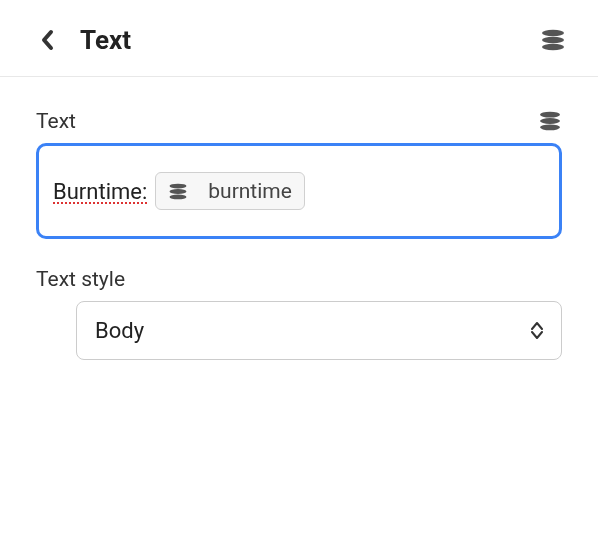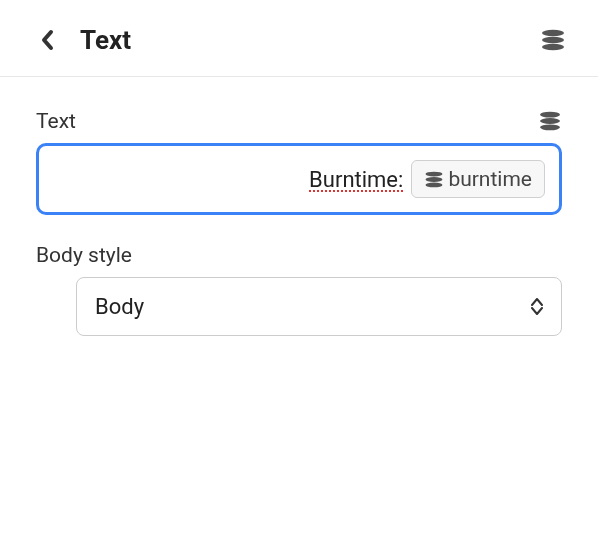--- a/index.html
+++ b/index.html
@@ -51,39 +51,38 @@
       font-size: 21px;
       color: #333;
       font-weight: 400;
     }
     .label-data-icon {
       color: #555;
     }
     .text-input-box {
       border: 3px solid #3b82f6;
       border-radius: 10px;
-      padding: 14px 14px;
+      padding: 26px 14px;
       display: flex;
       align-items: center;
       gap: 8px;
       min-height: 56px;
       cursor: text;
-      justify-content: flex-end;
     }
     .inline-text {
       font-size: 22px;
       color: #222;
       text-decoration: underline dotted #d33;
       text-decoration-thickness: 2px;
       text-underline-offset: 4px;
     }
     .chip {
       display: inline-flex;
       align-items: center;
-      gap: 4px;
+      gap: 20px;
       border: 1px solid #d0d0d0;
       border-radius: 6px;
       padding: 6px 12px;
       background: #f7f7f7;
       font-size: 21px;
       color: #444;
     }
     .chip-icon {
       color: #555;
     }
@@ -152,21 +151,21 @@
             <ellipse cx="13" cy="18" rx="11" ry="3.2" fill="#555"></ellipse>
           </svg>
         </span>
         <span>burntime</span>
       </span>
     </div>
   </div>
 
   <div class="field-group">
     <div class="label-row">
-      <div class="field-label">Body style</div>
+      <div class="field-label">Text style</div>
     </div>
     <div class="select-box">
       <span class="select-value">Body</span>
       <span class="select-arrows">
         <svg width="12" height="8" viewBox="0 0 12 8">
             <path d="M1 7 L6 1 L11 7" stroke="#333" stroke-width="2" fill="none" stroke-linecap="round" stroke-linejoin="round"></path>
           </svg>
         <svg width="12" height="8" viewBox="0 0 12 8">
             <path d="M1 1 L6 7 L11 1" stroke="#333" stroke-width="2" fill="none" stroke-linecap="round" stroke-linejoin="round"></path>
           </svg>

